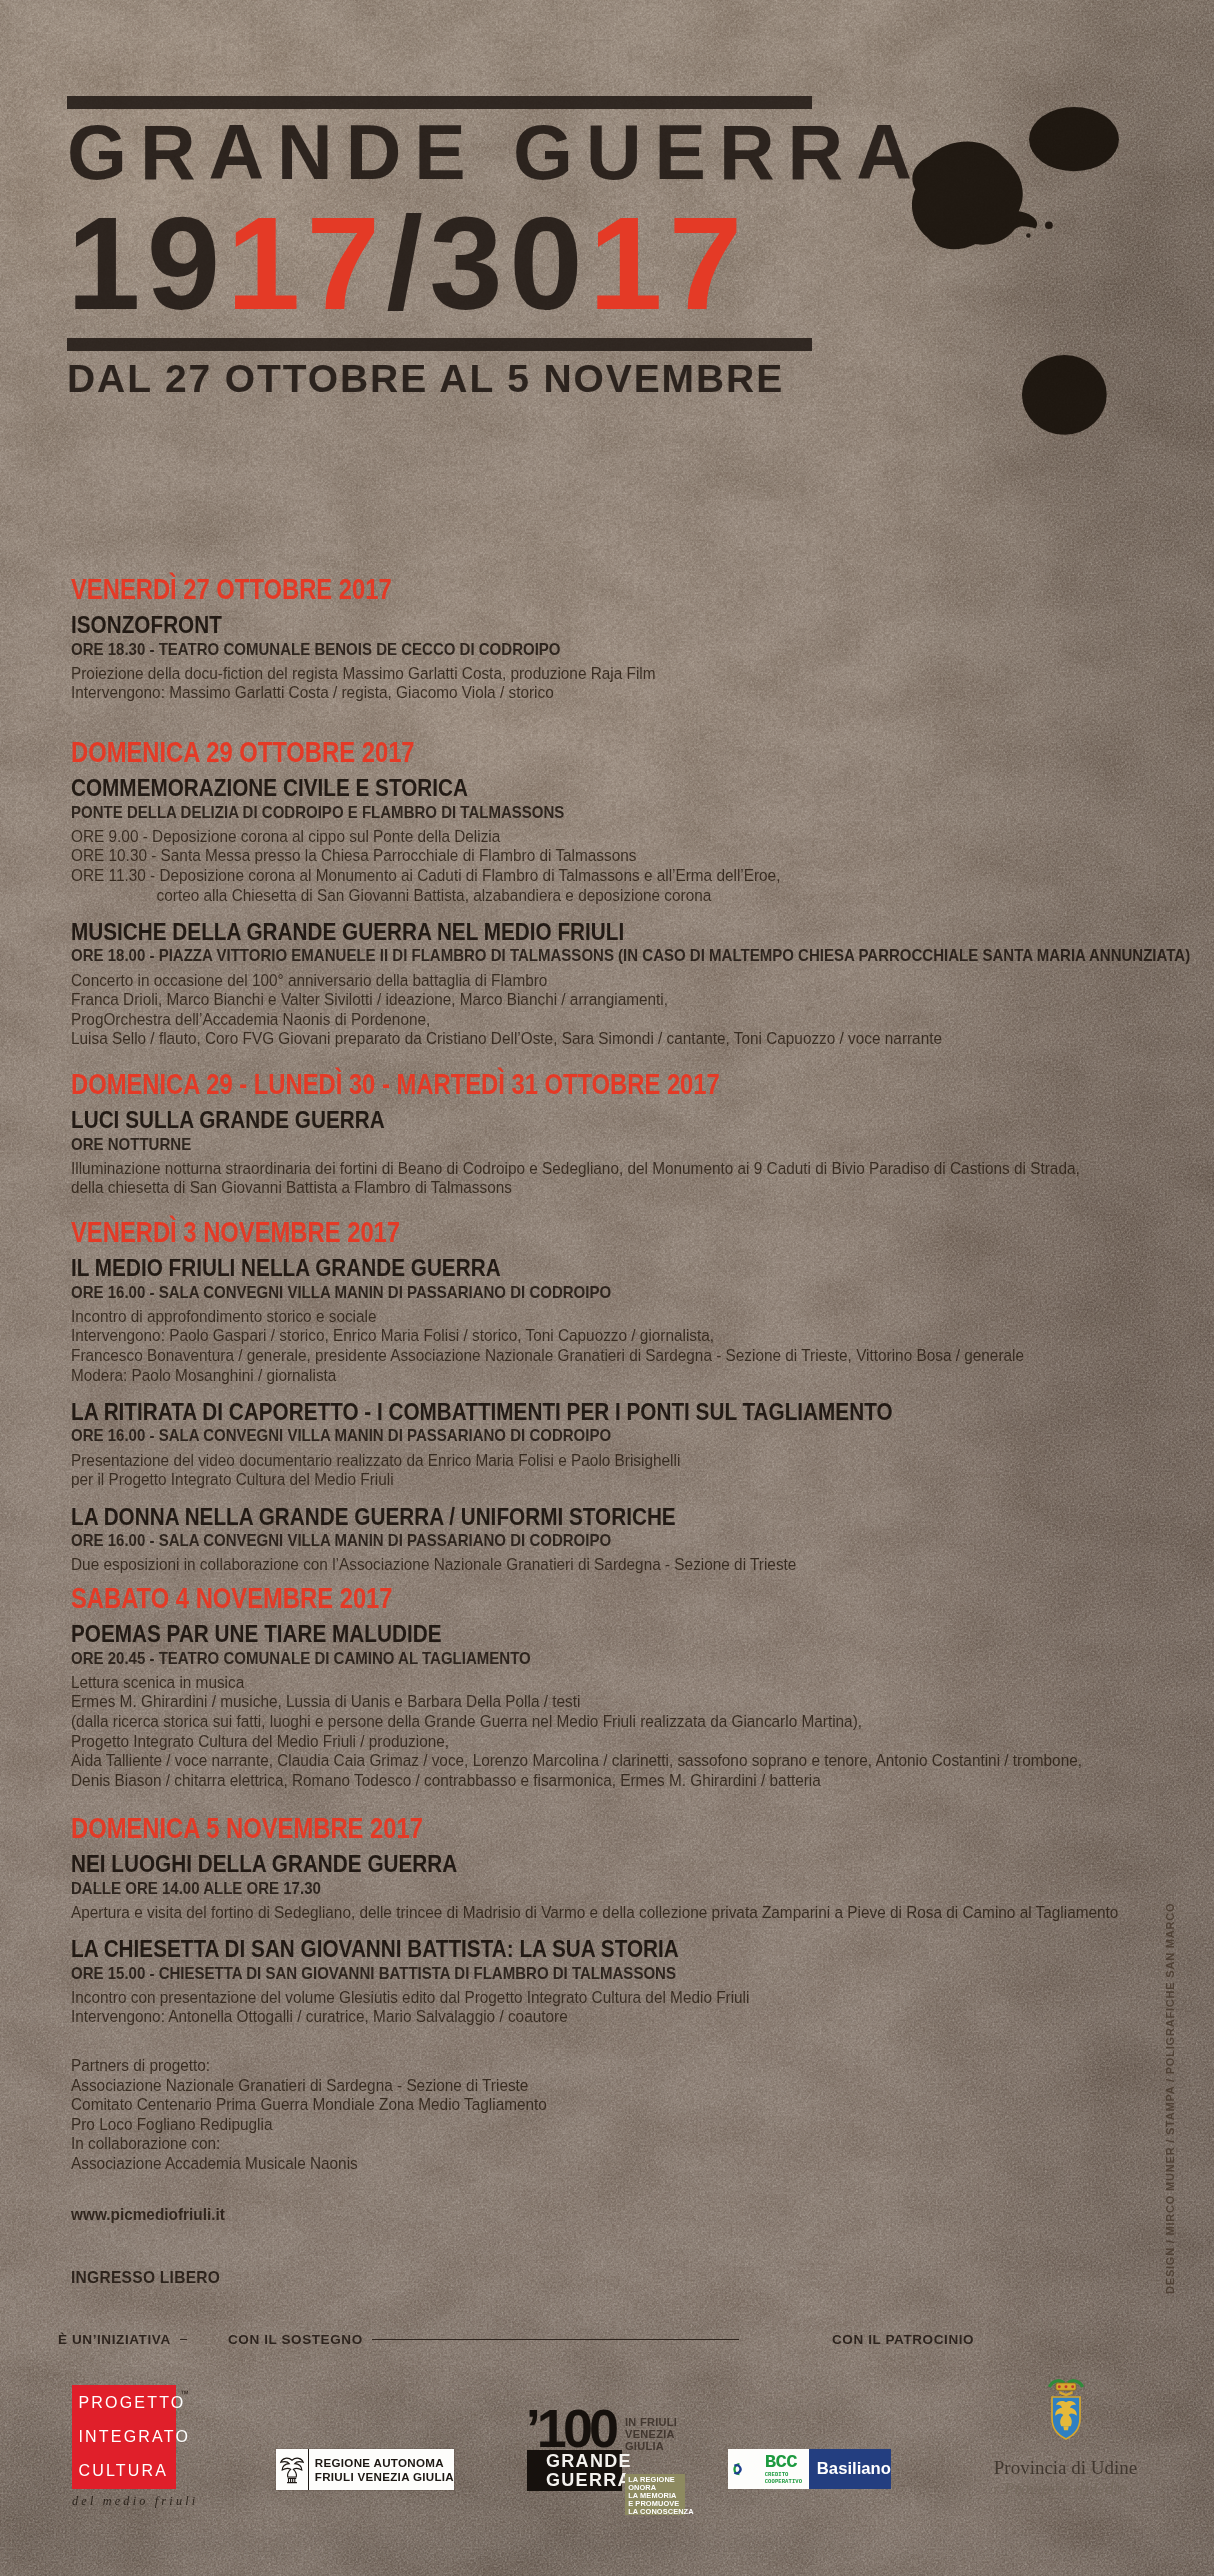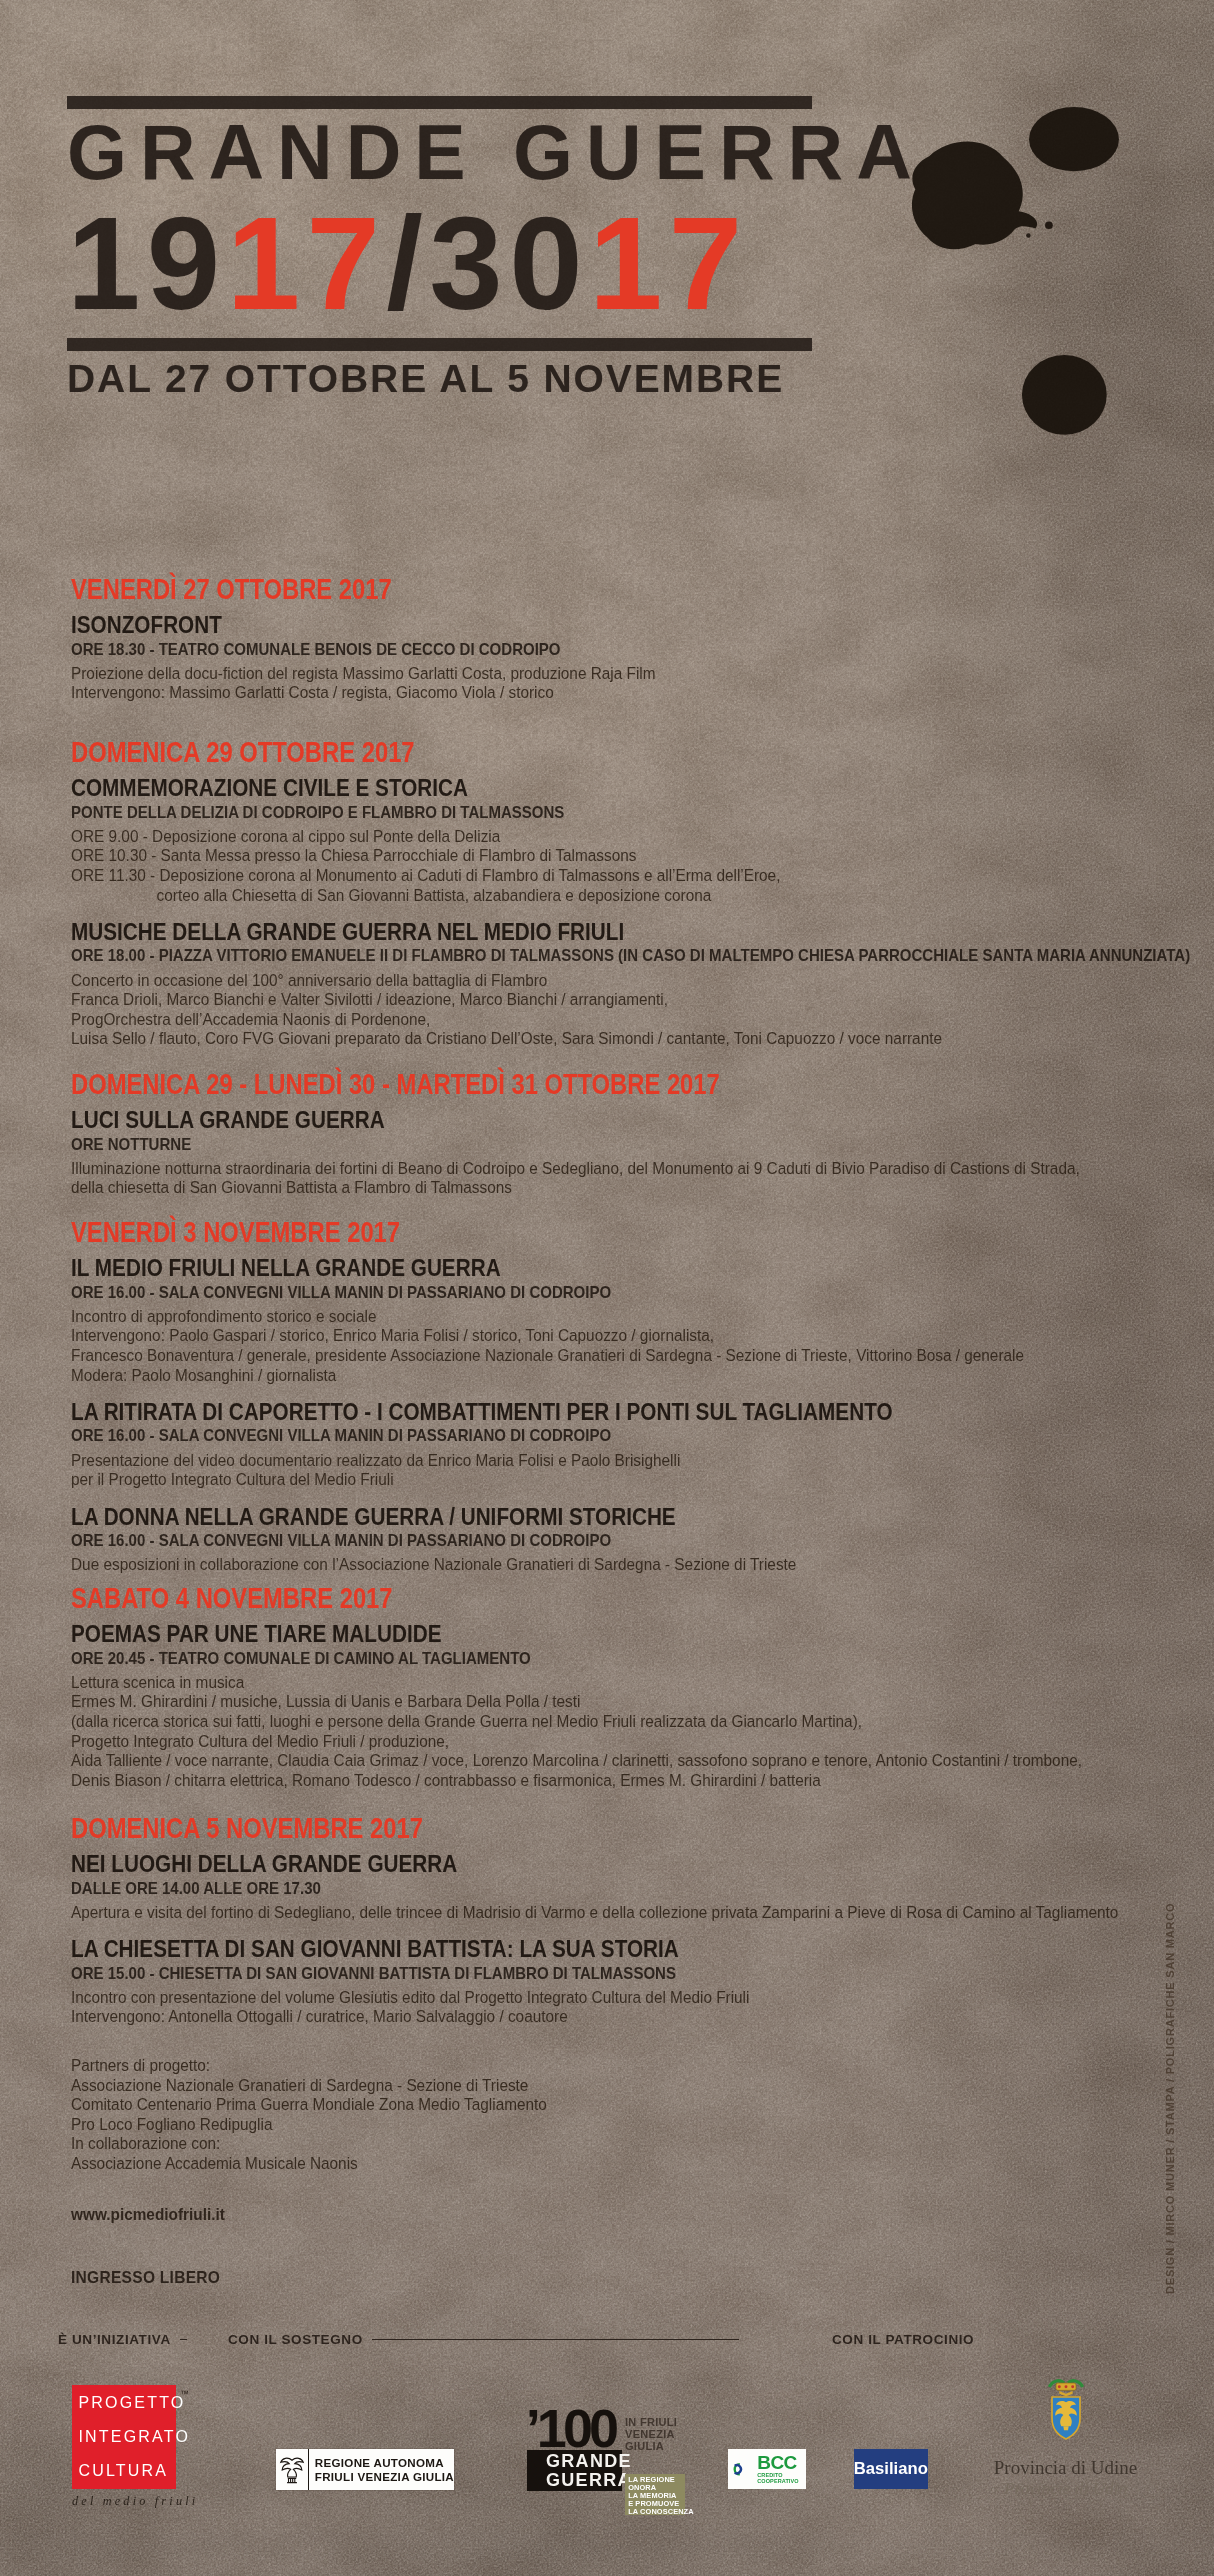--- a/index.html
+++ b/index.html
@@ -92,25 +92,25 @@
     display:flex;flex-direction:column;justify-content:center;padding-left:19px;box-sizing:border-box;}
   .gg .blackbox div{color:#f4f2ee;font-size:18px;line-height:18.6px;font-weight:800;letter-spacing:1.3px;}
   .gg .rt{position:absolute;left:98px;top:6.4px;}
   .gg .rt div{font-size:11px;line-height:12px;font-weight:800;color:rgba(62,52,44,.95);letter-spacing:0.3px;}
   .gg .olive{position:absolute;left:98px;top:40px;width:60px;height:41px;background:#8d8a60;
     padding:1.9px 0 0 3.2px;box-sizing:border-box;margin-top:24px;}
   .gg .olive div{color:#fff;font-size:7.4px;line-height:8px;font-weight:bold;letter-spacing:0.1px;white-space:nowrap;}
 
   
   .bcc{position:absolute;left:728px;top:2449px;width:163px;height:40px;display:flex;}
-  .bcc .white{width:81px;background:#fdfdfb;display:flex;align-items:center;justify-content:center;gap:12px;}
+  .bcc .white{width:81px;background:#fdfdfb;display:flex;align-items:center;justify-content:center;gap:20px;font-family:Liberation Mono, monospace;}
   .bcc .stack{display:flex;flex-direction:column;align-items:flex-start;}
   .bcc .bcc-name{font-size:19px;line-height:18px;font-weight:800;color:#1d9a3f;letter-spacing:-0.6px;}
   .bcc .bcc-sub{font-size:5.5px;font-weight:bold;color:#1d9a3f;letter-spacing:0.1px;}
-  .bcc .blue{flex:1;background:#233e80;display:flex;align-items:center;justify-content:flex-start;margin-left:48px;}
+  .bcc .blue{flex:1;background:#233e80;display:flex;align-items:center;justify-content:flex-end;}
   .bcc .brand{color:#fff;font-size:16.7px;font-weight:800;}
 
   
   .prov{position:absolute;left:982px;top:2377px;width:167px;text-align:center;}
   .prov .crest{height:80px;display:flex;justify-content:center;}
   .prov .l1{font-family:"Liberation Serif","DejaVu Serif",serif;font-size:19px;line-height:22px;color:#3f362e;white-space:nowrap;}
   .prov .l2{font-family:"Liberation Serif","DejaVu Serif",serif;font-style:italic;font-size:17.3px;line-height:20.6px;
     color:#756a5e;white-space:nowrap;}
 </style>
 </head>

